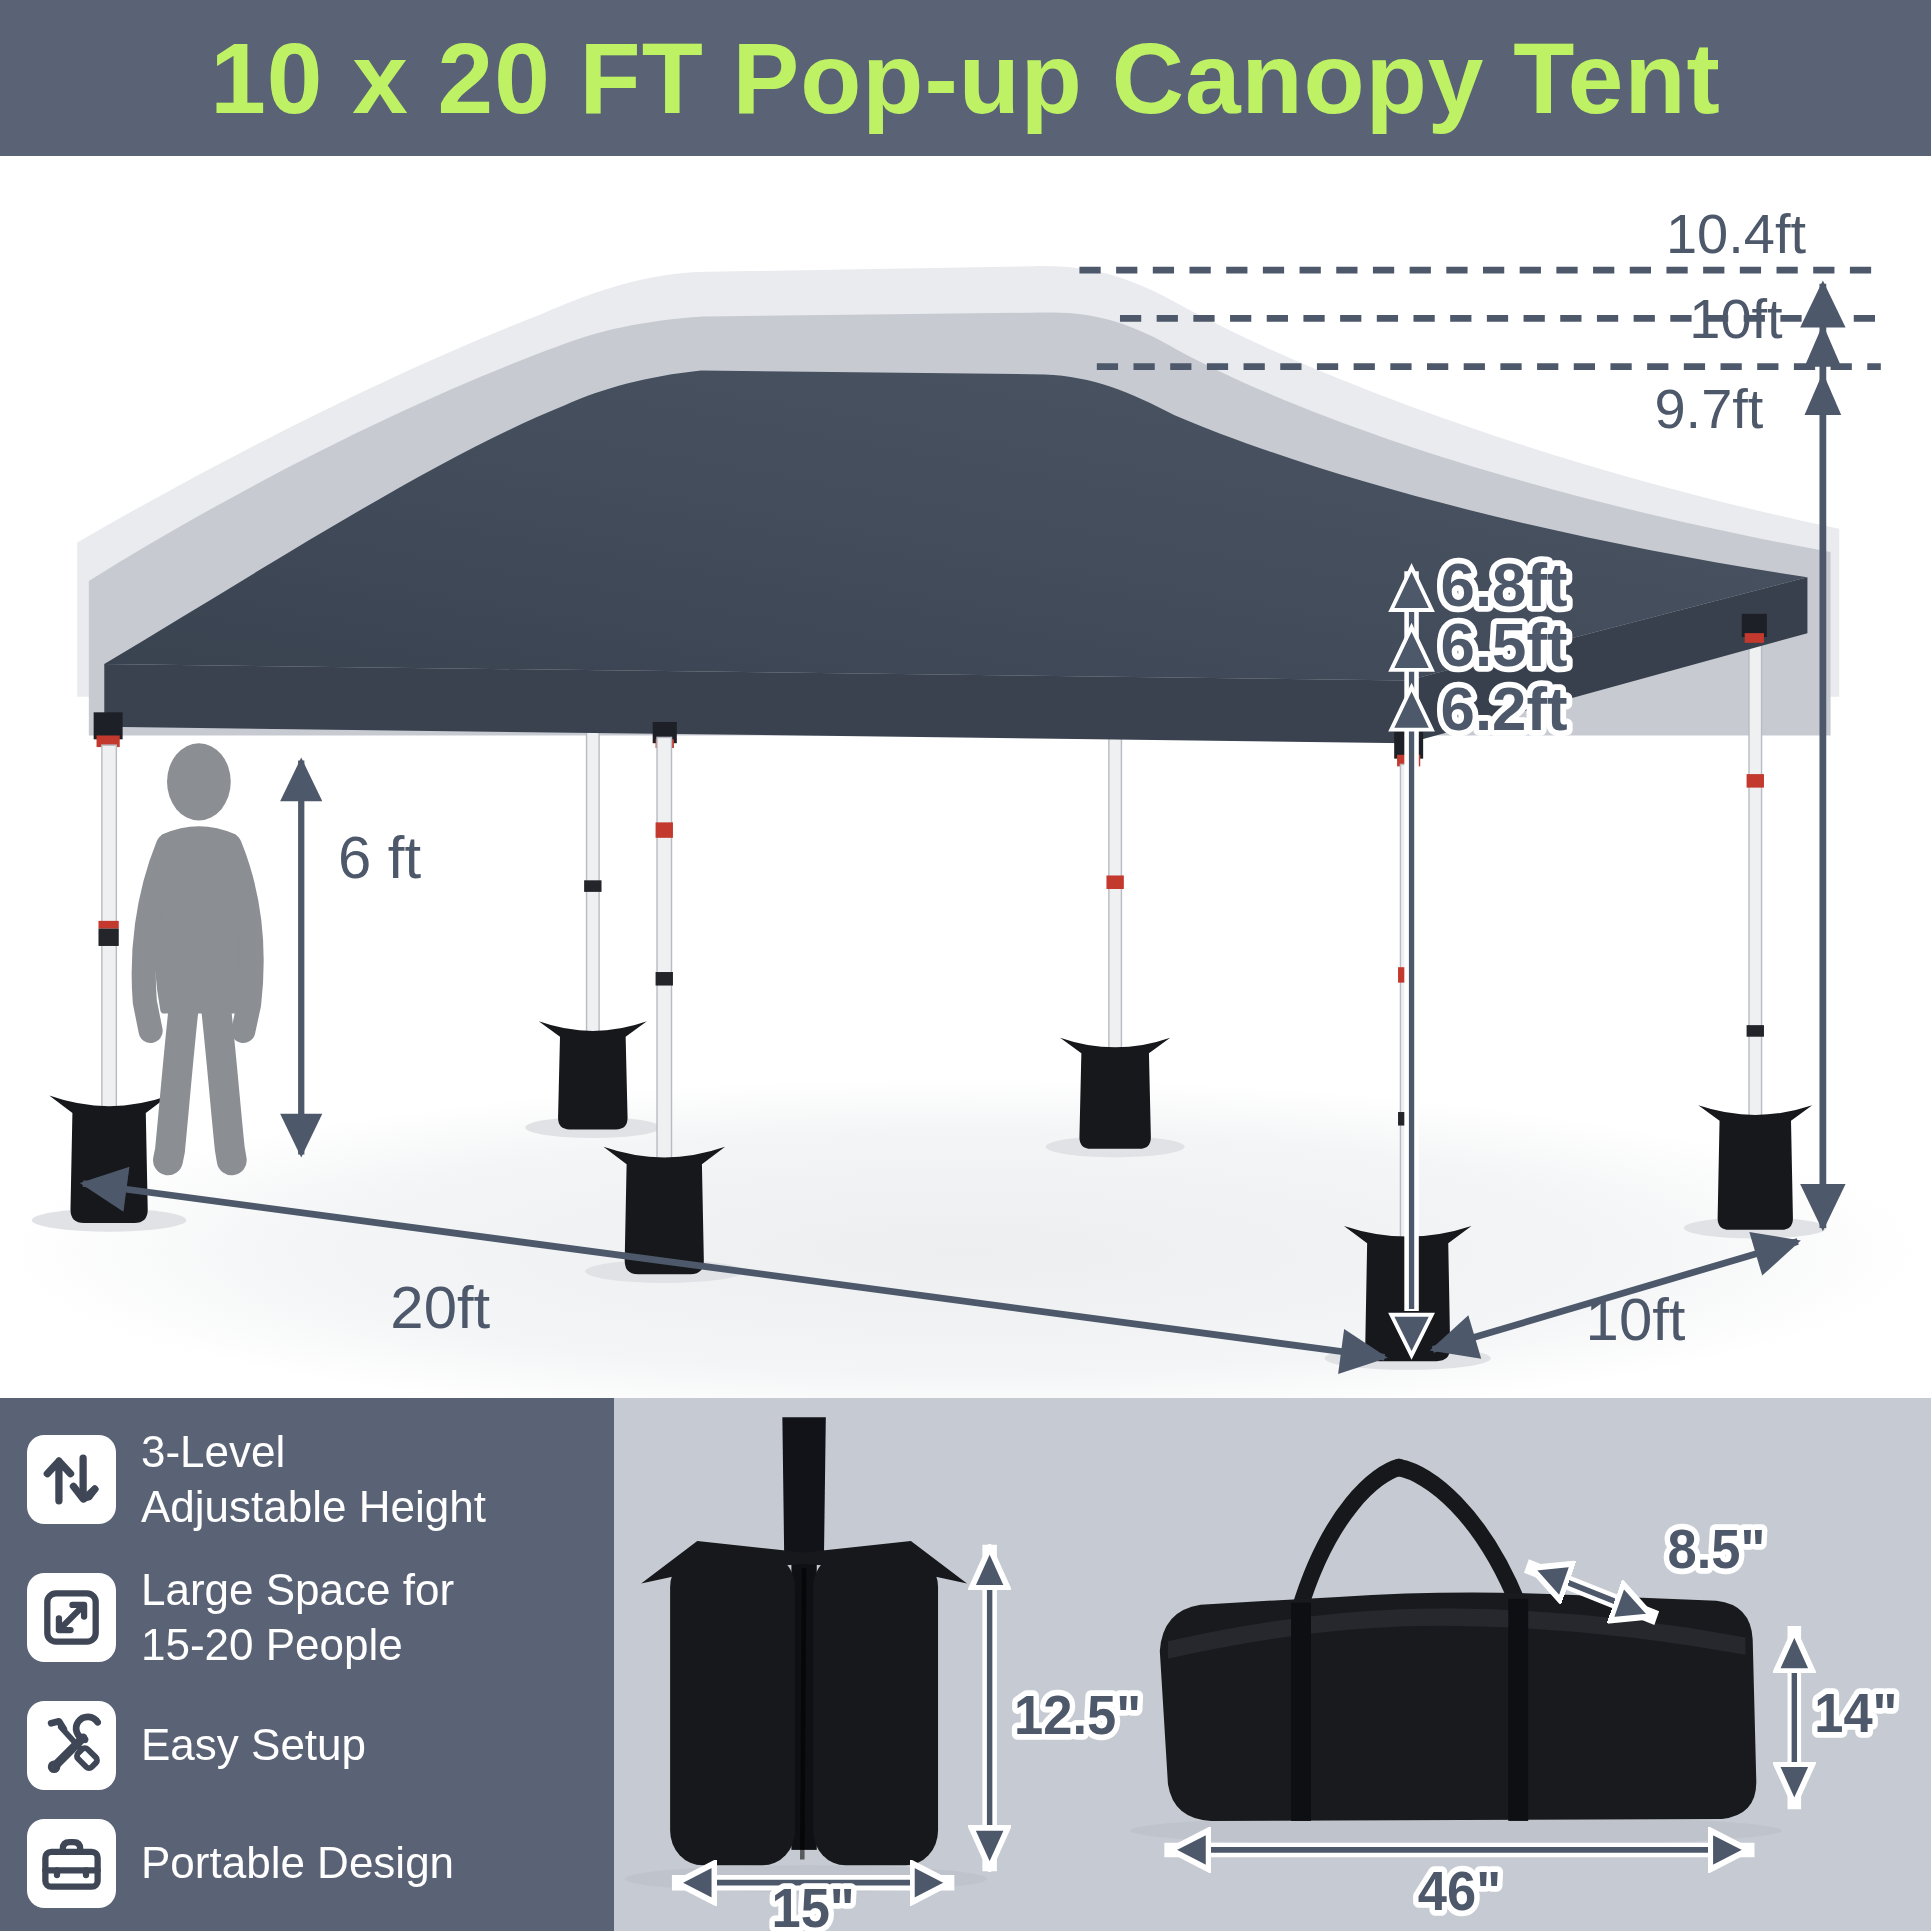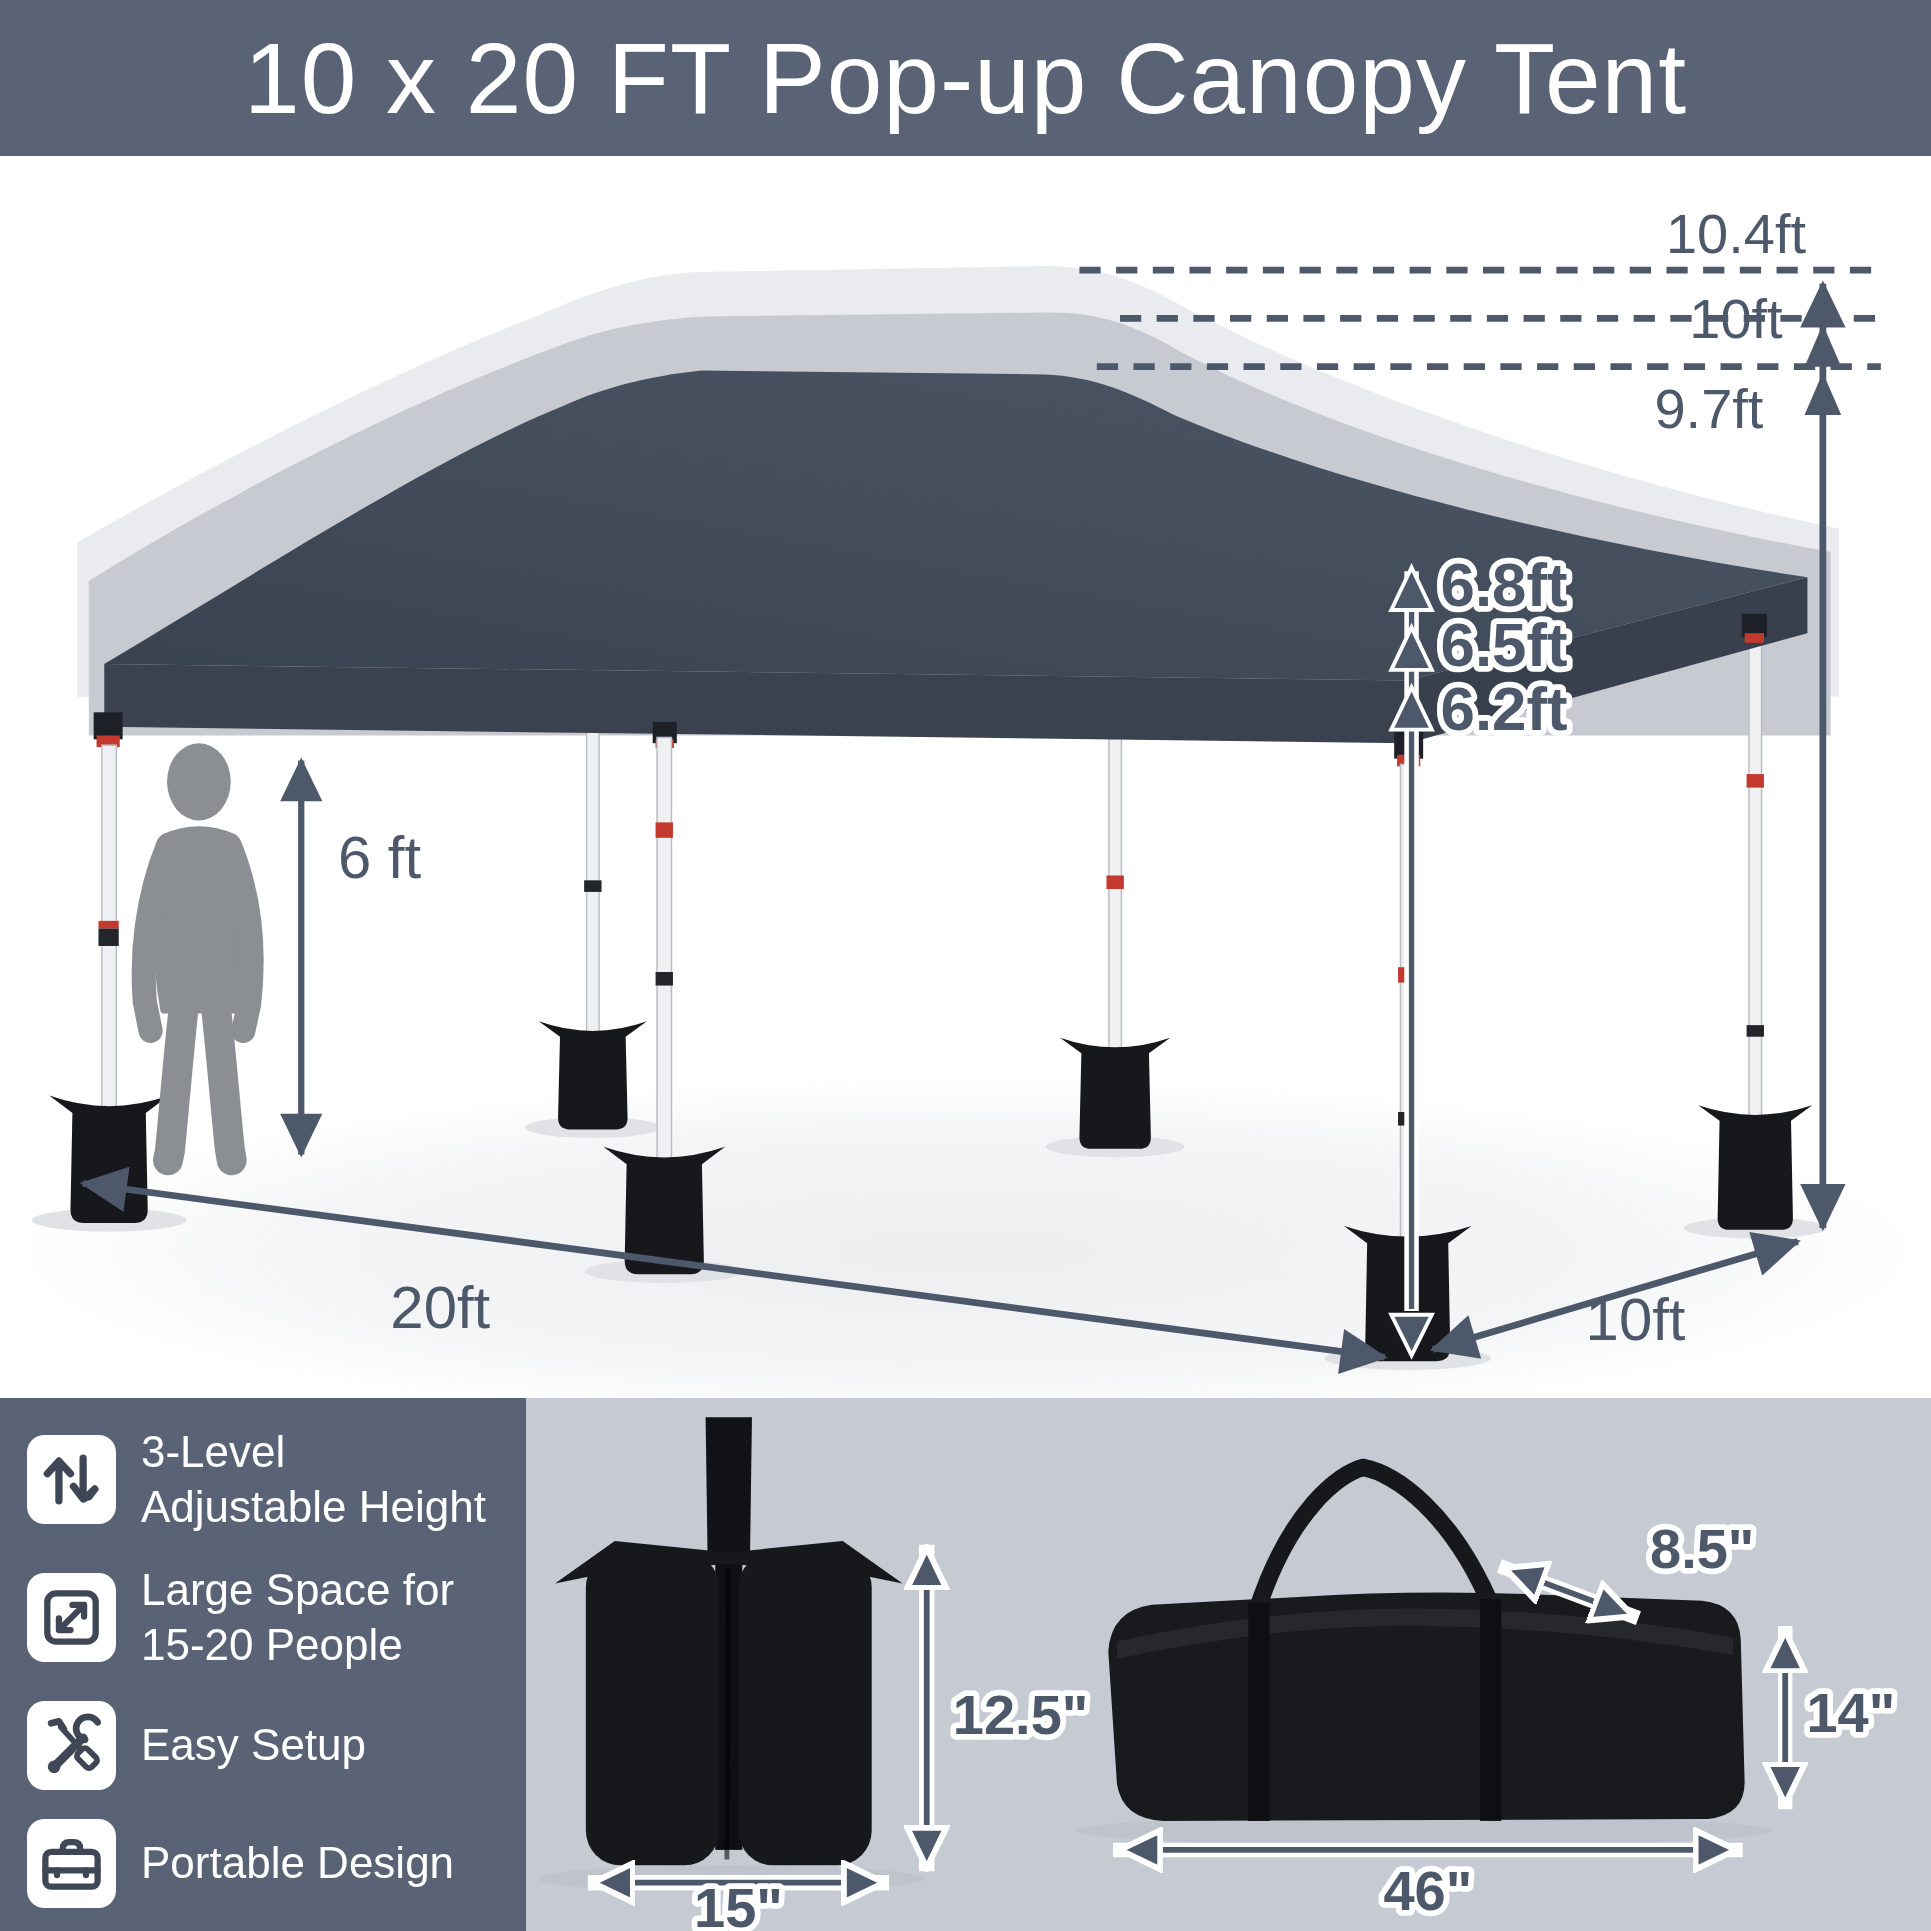--- a/index.html
+++ b/index.html
@@ -1,32 +1,32 @@
 <!DOCTYPE html>
 <html><head>
 <meta charset="utf-8">
 <style>
   html,body{margin:0;padding:0;background:#ffffff;}
   .page{position:relative;width:1931px;height:1931px;background:#ffffff;overflow:hidden;
         font-family:"Liberation Sans", sans-serif;}
   
   .banner{height:156px;background:#5a6375;display:flex;align-items:center;justify-content:center;}
-  .banner h1{margin:0;color:#ffffff;font-size:100px;font-weight:400;letter-spacing:1px;}
+  .banner h1{margin:0;color:#bef264;font-size:100px;font-weight:700;letter-spacing:1px;}
   
   .diagram{height:1242px;position:relative;background:#ffffff;text-decoration:underline;}
   .diagram svg{display:block;width:1931px;height:1242px;}
   text.dim{font-family:"Liberation Sans",sans-serif;font-size:58px;fill:#4d586a;font-weight:400;}
   text.dim-lg{font-family:"Liberation Sans",sans-serif;font-size:62px;fill:#4d586a;font-weight:400;}
   text.dimB{font-family:"Liberation Sans",sans-serif;font-size:64px;font-weight:700;fill:#4d586a;
             paint-order:stroke;stroke:#ffffff;stroke-width:12px;stroke-linejoin:round;}
   text.accB{font-family:"Liberation Sans",sans-serif;font-size:58px;font-weight:700;fill:#4d586a;
             paint-order:stroke;stroke:#ffffff;stroke-width:12px;stroke-linejoin:round;}
   
   .bottom{display:flex;height:533px;}
-  .sidebar{width:526px;box-sizing:border-box;background:#5a6375;display:flex;flex-direction:column;
+  .sidebar{width:614px;box-sizing:border-box;background:#5a6375;display:flex;flex-direction:column;
            justify-content:space-between;padding:27px 13.5px 23px 27px;}
   .feature{display:flex;align-items:center;gap:25px;}
   .icon-box{width:89px;height:89px;background:#ffffff;border-radius:17.4px;flex:0 0 auto;
             display:flex;align-items:center;justify-content:center;}
   .icon-box svg{display:block;}
   .feature-text{color:#ffffff;font-size:44px;line-height:1.24;}
   .feature-text span{display:block;}
   .accessories{flex:1;background:#c6cad2;position:relative;}
   .accessories svg{display:block;width:100%;height:100%;}
 </style>

